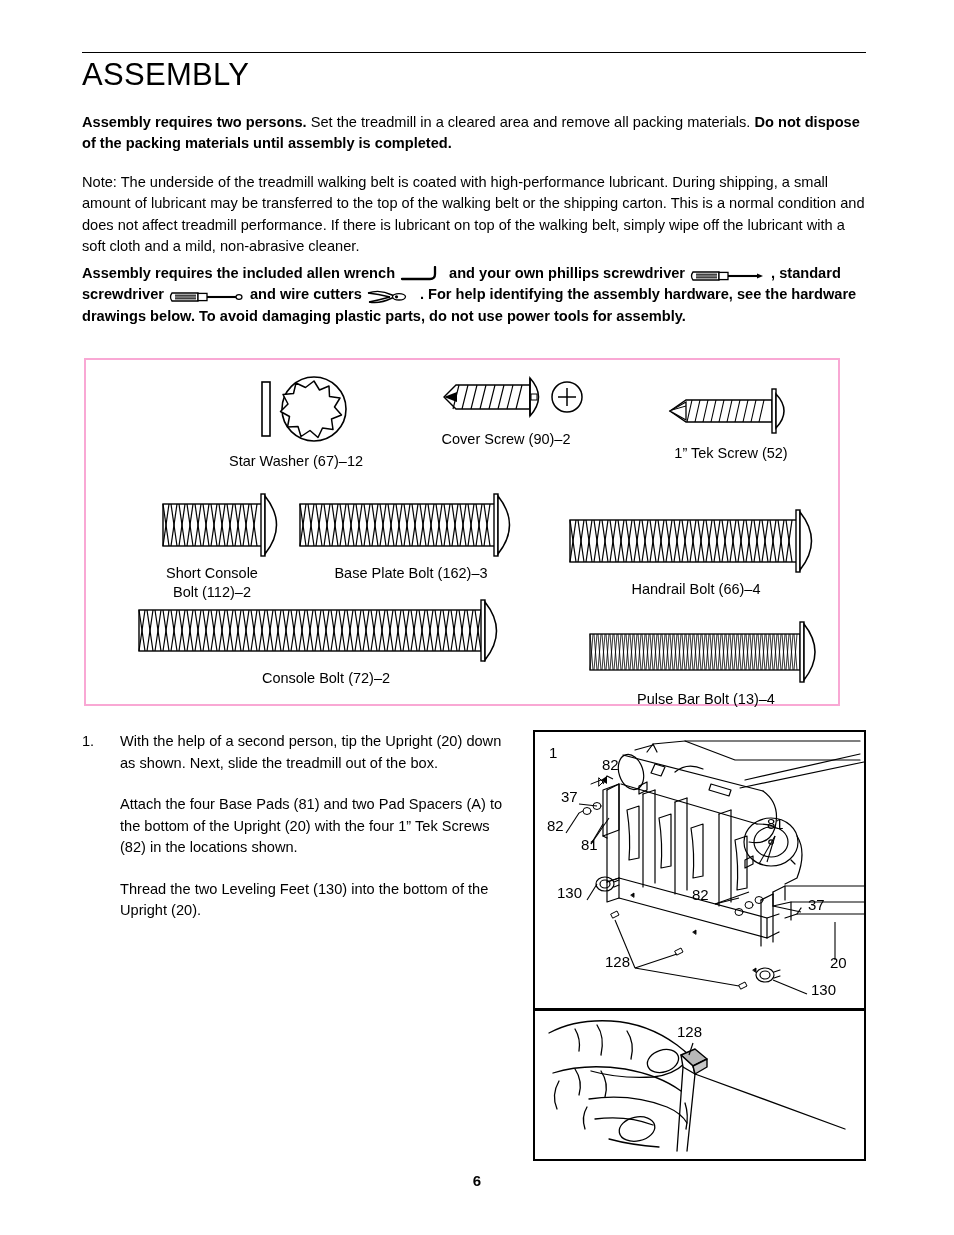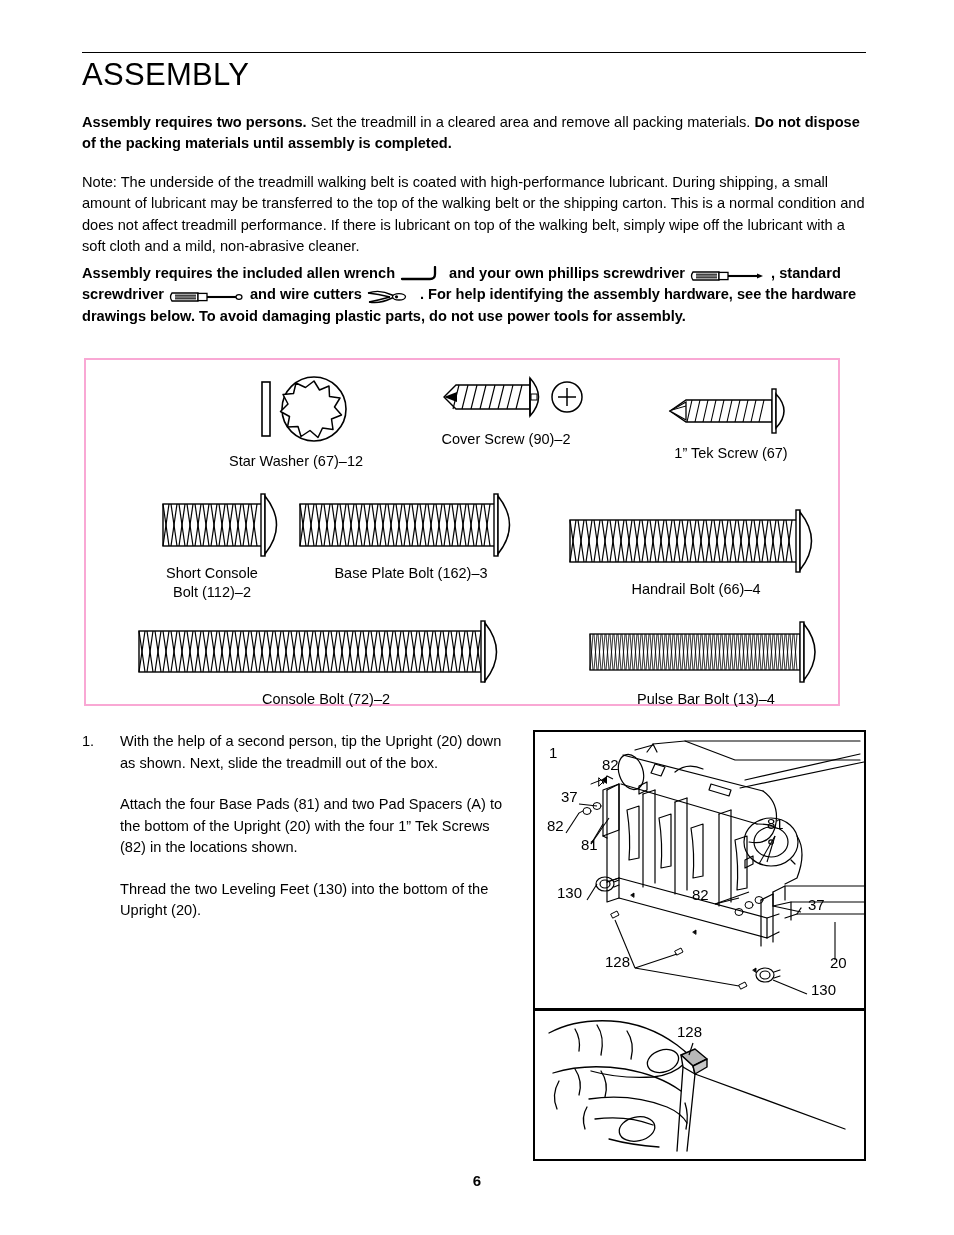--- a/index.html
+++ b/index.html
@@ -250,21 +250,21 @@
               <path d="M100 18 L95 40"></path>
             <path d="M108 18 L103 40"></path>
           </g>
           <path d="M14 29 L30 20 L30 38 Z" fill="#fff" stroke="#000" stroke-width="1.3"></path>
           <line x1="16" y1="28" x2="30" y2="24" stroke="#000" stroke-width="1"></line>
 
           <rect x="116" y="7" width="4" height="44" fill="#fff" stroke="#000" stroke-width="1.4"></rect>
           <path d="M120 12 Q136 29 120 46 Z" fill="#fff" stroke="#000" stroke-width="1.5"></path>
         </svg>
       </div>
-      <div class="hw-label">1” Tek Screw (67)</div>
+      <div class="hw-label">1” Tek Screw (52)</div>
     </div>
 
     <div class="hw-item" style="left:26px; top:128px; width:200px;">
       <div class="hw-art">
         <svg width="175" height="72" viewBox="0 0 175 72">
           <rect x="38" y="16" width="100" height="42" fill="#fff" stroke="#000" stroke-width="1.4"></rect>
           <g stroke="#000" stroke-width="1.2" fill="none">
             <path d="M44 16 L38 58"></path>
               <path d="M52 16 L46 58"></path>
               <path d="M60 16 L54 58"></path>
@@ -421,21 +421,21 @@
               <path d="M222 16 L228 58"></path>
               <path d="M230 16 L236 58"></path>
           </g>
           <rect x="240" y="6" width="4" height="62" fill="#fff" stroke="#000" stroke-width="1.4"></rect>
           <path d="M244 8 Q267 37 244 66 Z" fill="#fff" stroke="#000" stroke-width="1.5"></path>
         </svg>
       </div>
       <div class="hw-label">Handrail Bolt (66)–4</div>
     </div>
 
-    <div class="hw-item" style="left:20px; top:256px; width:440px;">
+    <div class="hw-item" style="left:20px; top:235px; width:440px;">
       <div class="hw-art">
         <svg width="410" height="70" viewBox="0 0 410 70">
           <rect x="18" y="15" width="344" height="41" fill="#fff" stroke="#000" stroke-width="1.4"></rect>
           <g stroke="#000" stroke-width="1.2" fill="none">
             <path d="M24 15 L18 56"></path>
               <path d="M32 15 L26 56"></path>
               <path d="M40 15 L34 56"></path>
               <path d="M48 15 L42 56"></path>
             <path d="M56 15 L50 56"></path>
               <path d="M64 15 L58 56"></path>

